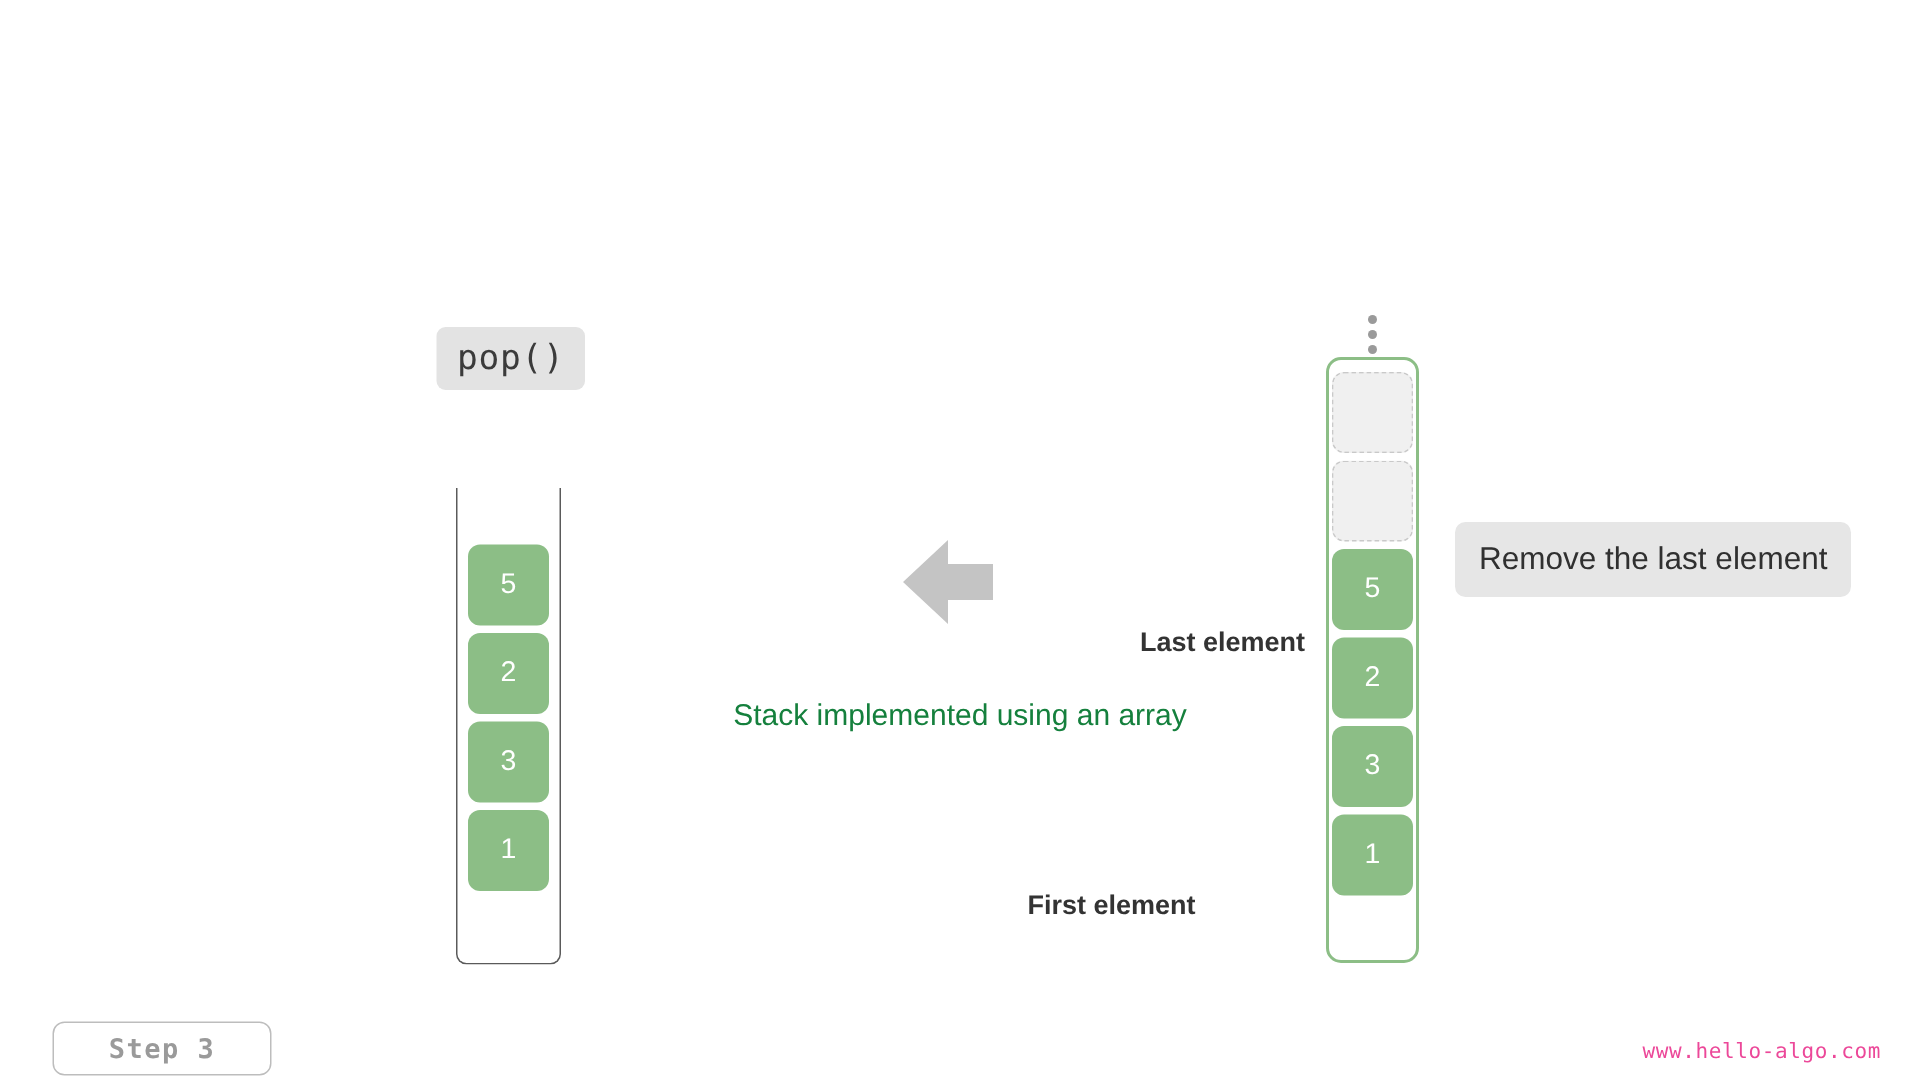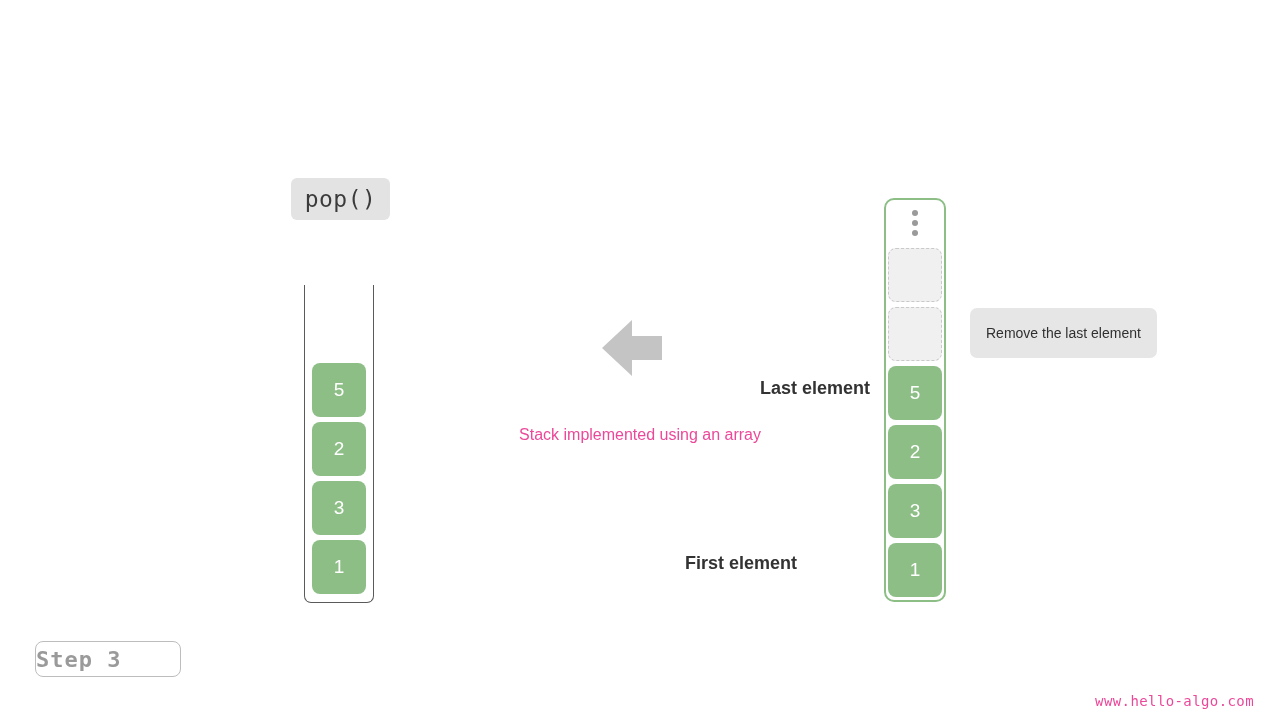--- a/index.html
+++ b/index.html
@@ -10,21 +10,21 @@
   body {
     width: 1280px;
     height: 720px;
     position: relative;
     overflow: hidden;
     font-family: "Liberation Sans", sans-serif;
     -webkit-font-smoothing: antialiased;
   }
 
   
-  .abs { position: absolute; }
+  .abs { position: absolute; margin-top: 40px; }
 
   
   #op-pill {
     left: 291px;
     top: 178px;
     width: 99px;
     height: 42px;
     background: #e3e3e3;
     border-radius: 6px;
     display: flex;
@@ -129,22 +129,22 @@
 
   
   #arrow { left: 602px; top: 320px; width: 60px; height: 56px; }
 
   
   #caption {
     left: 458px;
     top: 426px;
     width: 364px;
     text-align: center;
-    font-size: 16px;
-    color: #ec4899;
+    font-size: 20px;
+    color: #15803d;
   }
   #label-last {
     left: 620px;
     top: 378px;
     width: 250px;
     text-align: right;
     font-size: 18px;
     font-weight: bold;
     color: #333333;
   }
@@ -161,40 +161,40 @@
   
   #annotation {
     left: 970px;
     top: 308px;
     height: 50px;
     padding: 0 16px;
     background: #e6e6e6;
     border-radius: 7px;
     display: flex;
     align-items: center;
-    font-size: 14px;
+    font-size: 21px;
     color: #303030;
     white-space: nowrap;
   }
 
   
   #step-badge {
     left: 35px;
     top: 641px;
     width: 146px;
     height: 36px;
     box-sizing: border-box;
     border: 1.4px solid #bdbdbd;
     border-radius: 8px;
     background: #ffffff;
     display: flex;
     align-items: center;
-    justify-content: flex-start;
+    justify-content: center;
     font-family: "DejaVu Sans Mono", "Liberation Mono", monospace;
-    font-size: 22px;
+    font-size: 18px;
     font-weight: bold;
     color: #9a9a9a;
     letter-spacing: 1px;
   }
 
   
   #watermark {
     right: 26px;
     bottom: 11px;
     font-family: "DejaVu Sans Mono", "Liberation Mono", monospace;

